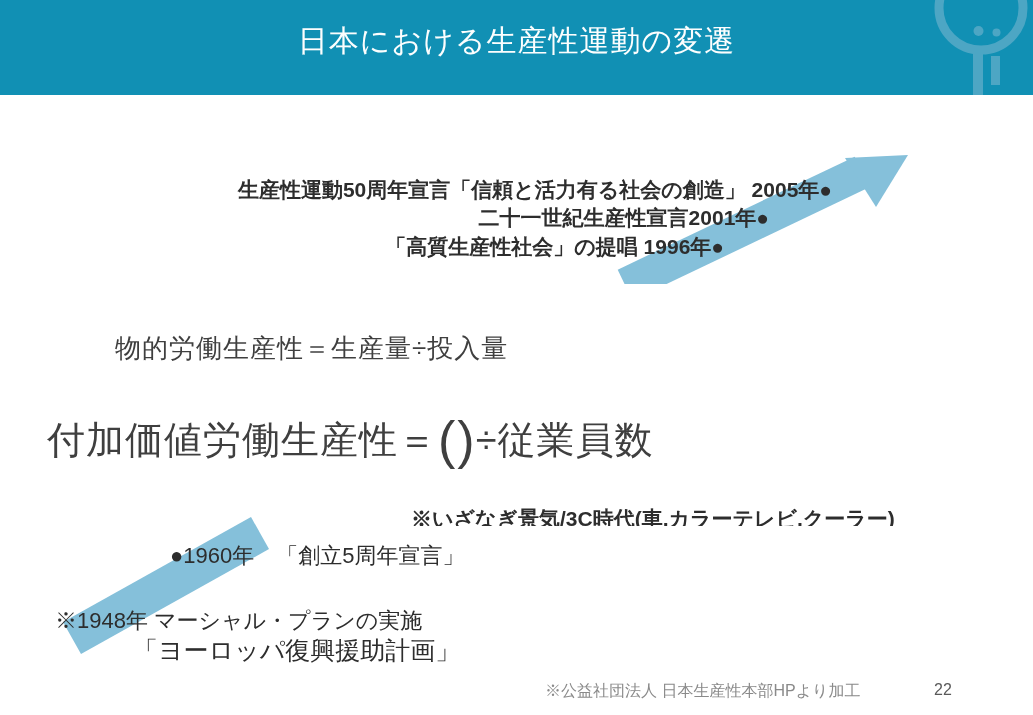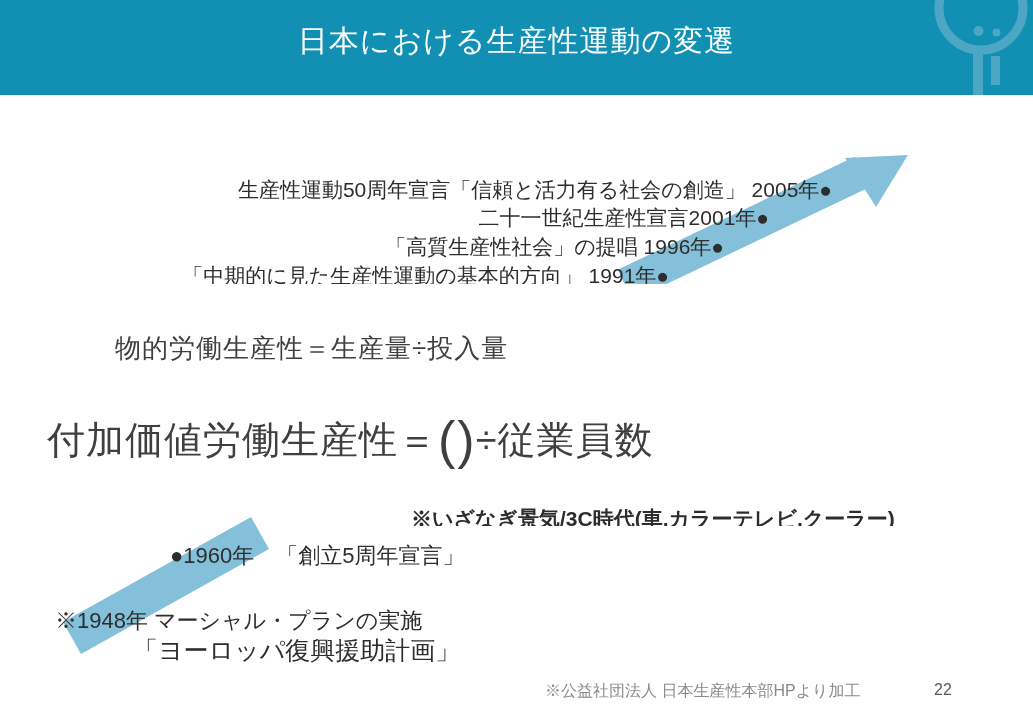--- a/index.html
+++ b/index.html
@@ -25,21 +25,21 @@
   }
   .logo{position:absolute;right:0;top:0;width:113px;height:95px;}
   
   .tl-upper{
     position:absolute;left:0;top:150px;width:1033px;height:134px;
     overflow:hidden;
   }
   .tl-upper svg{position:absolute;left:0;top:0;}
   .tl-line{
     position:absolute;white-space:nowrap;
-    font-weight:normal;font-size:21px;line-height:24px;color:#2d2d2d;
+    font-weight:bold;font-size:21px;line-height:24px;color:#2d2d2d;
   }
   .u1{top:28px;right:201px;}
   .u2{top:56px;right:264px;}
   .u3{top:85px;right:309px;}
   .u4{top:114px;right:364px;}
   
   .formula1{
     position:absolute;left:115px;top:331px;
     font-size:26px;color:#3f3f3f;letter-spacing:1px;white-space:nowrap;
     font-weight:400;
@@ -96,21 +96,20 @@
   </div>
 
   <div class="tl-upper">
     <svg width="1033" height="134" viewBox="0 0 1033 134">
       <line x1="625" y1="135" x2="862" y2="22" stroke="#85c0da" stroke-width="34"></line>
       <polygon points="908,5 845,8 876,57" fill="#85c0da"></polygon>
     </svg>
     <div class="tl-line u1">生産性運動50周年宣言「信頼と活力有る社会の創造」 2005年●</div>
     <div class="tl-line u2">二十一世紀生産性宣言2001年●</div>
     <div class="tl-line u3">「高質生産性社会」の提唱 1996年●</div>
-    <div class="tl-line u4">「中期的に見た生産性運動の基本的方向」 1991年●</div>
   </div>
 
   <div class="formula1">物的労働生産性＝生産量÷投入量</div>
 
   <div class="formula2">
     <span class="big">付加価値労働生産性＝</span>
     <span class="paren">(</span>
     <span class="paren">)</span>
     <span class="big">÷従業員数</span>
   </div>

